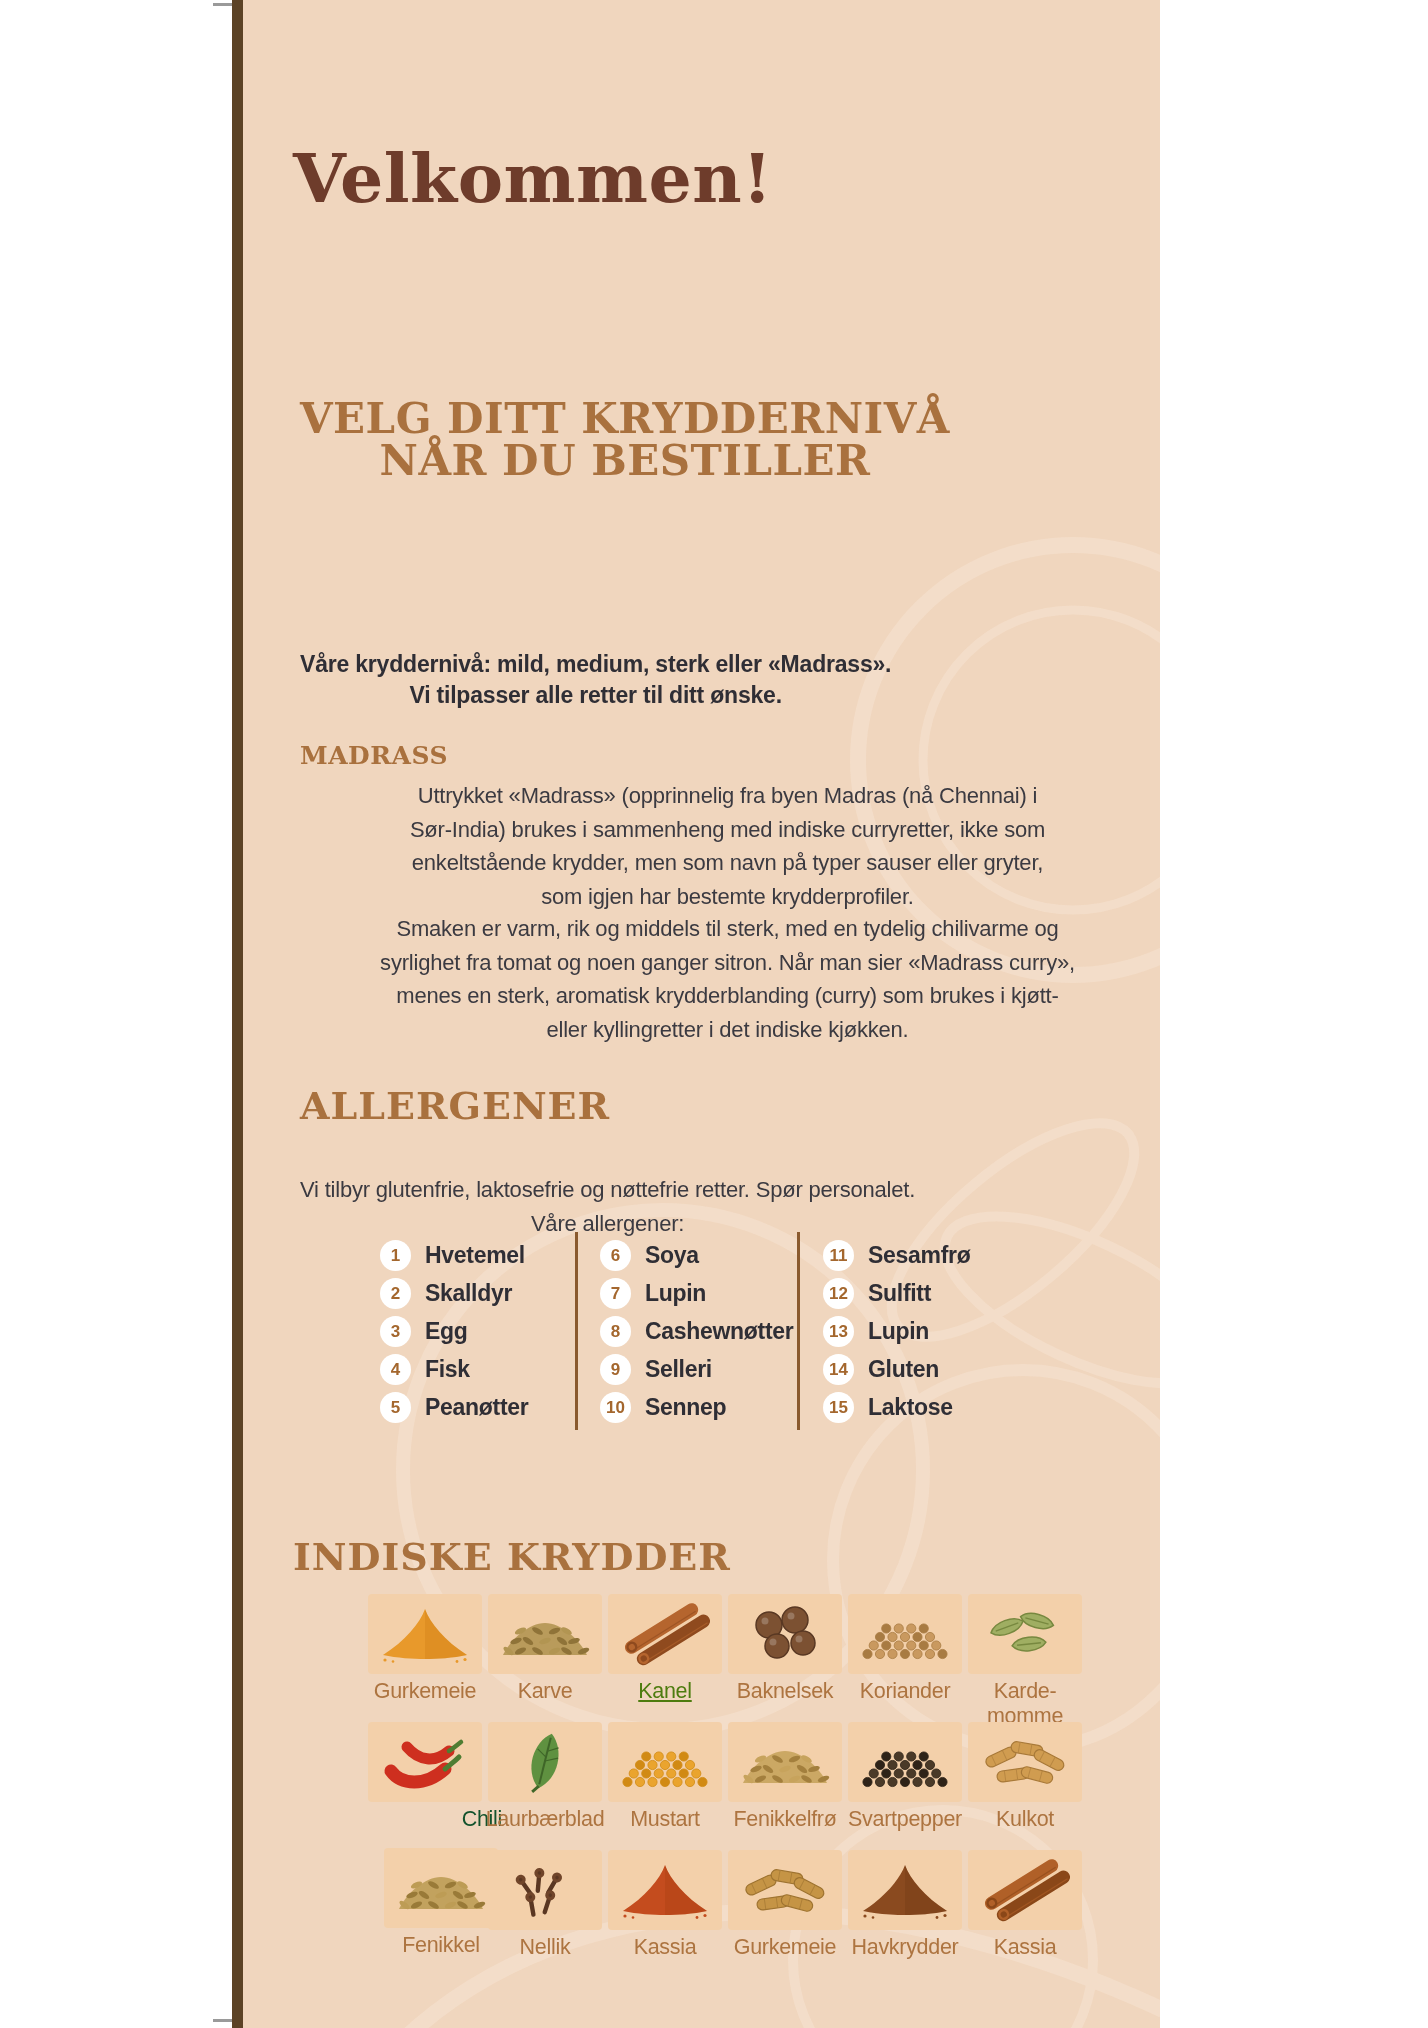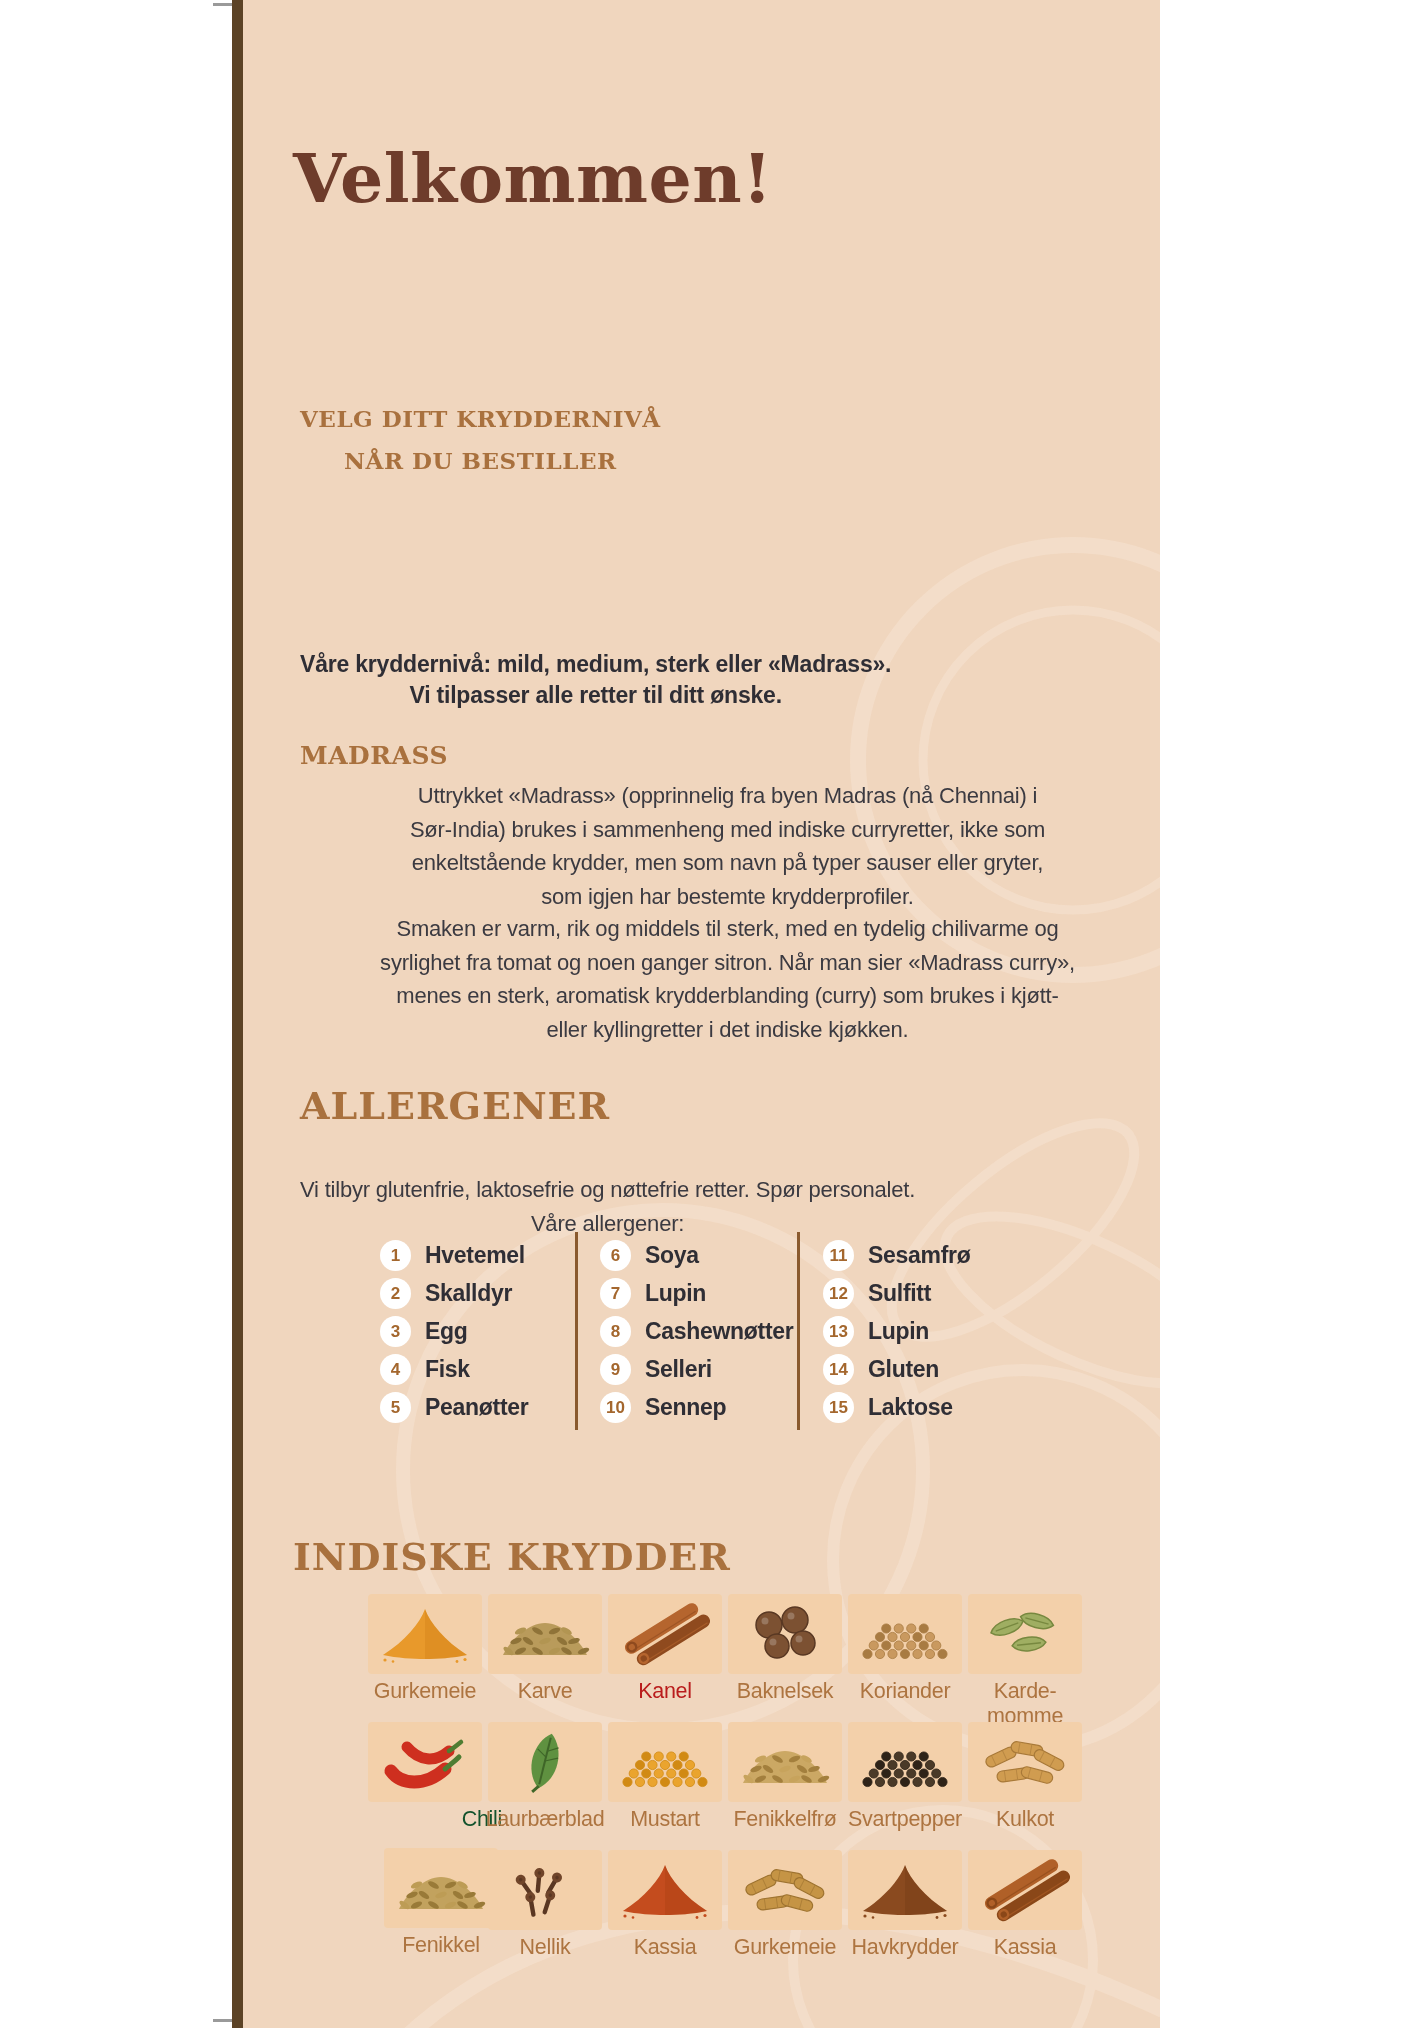--- a/index.html
+++ b/index.html
@@ -7,21 +7,21 @@
           font-family:"Liberation Sans",sans-serif;}
   .artifact{position:absolute;background:#9a9a9a;}
   .art-top{left:213px;top:3px;width:22px;height:3px;}
   .art-bottom{left:213px;top:2019px;width:25px;height:3px;}
   .stripe{position:absolute;left:232px;top:0;width:11px;height:2028px;}
   .page{position:absolute;left:243px;top:0;width:917px;height:2028px;overflow:hidden;}
   .wm{position:absolute;left:0;top:0;pointer-events:none;}
   .abs{position:absolute;text-align:center;}
   .slab{font-family:"DejaVu Serif","Liberation Serif",serif;font-weight:bold;}
   .title{left:50px;top:138px;font-size:68px;letter-spacing:0.5px;}
-  .h-velg{left:57px;top:398px;font-size:23px;line-height:42px;white-space:pre-line;letter-spacing:0.5px;}
+  .h-velg{left:57px;top:398px;font-size:42px;line-height:42px;white-space:pre-line;letter-spacing:0.5px;}
   .levels{left:101px;top:522px;display:flex;width:620px;}
   .level{width:152px;display:flex;flex-direction:column;align-items:center;}
   .dot{width:60px;height:60px;border-radius:50%;border:5px solid #201e1c;box-sizing:border-box;}
   .level-lbl{margin-top:9px;font-size:22px;}
   .note{left:57px;top:649px;font-size:23px;font-weight:bold;line-height:31px;white-space:pre-line;letter-spacing:-0.2px;}
   .madrass-h{left:57px;top:741px;font-size:25px;letter-spacing:0.5px;}
   .para{left:57px;width:855px;font-size:22px;line-height:33.5px;white-space:pre-line;letter-spacing:-0.2px;}
   .p1{top:779px;} .p2{top:912px;}
   .allerg-h{left:57px;top:1083px;font-size:38px;letter-spacing:1px;}
   .allerg-intro{left:57px;top:1173px;font-size:22px;line-height:34px;white-space:pre-line;letter-spacing:-0.2px;}
@@ -201,21 +201,21 @@
               <g transform="rotate(-32 48 33)">
       <rect x="6" y="20" width="84" height="13" rx="6.5" fill="#b5652e"></rect>
       <line x1="12" y1="30" x2="86" y2="30" stroke="#8f4a1e" stroke-width="1.3" opacity="0.6"></line>
       <circle cx="13" cy="26.5" r="4.3" fill="none" stroke="#8f4a1e" stroke-width="2.4"></circle>
       <rect x="10" y="36" width="84" height="13" rx="6.5" fill="#8f4a1e"></rect>
       <line x1="16" y1="46" x2="90" y2="46" stroke="#b5652e" stroke-width="1.3" opacity="0.6"></line>
       <circle cx="17" cy="42.5" r="4.3" fill="none" stroke="#b5652e" stroke-width="2.4"></circle>
     </g>
             </svg>
           </div>
-          <div class="spice-lbl" style="color: #b91c1c;">Kanel</div>
+          <div class="spice-lbl" style="color: #4d7c0f; text-decoration: underline;">Kanel</div>
         </div>
         <div class="spice-cell" style="left: 485px; top: 1594px;">
           <div class="tile" style="background: rgb(243, 208, 170);">
             <svg width="96" height="66" viewBox="0 0 96 66">
               <circle cx="32" cy="24" r="13" fill="#7c5132" stroke="#593823" stroke-width="1.5"></circle>
       <circle cx="28" cy="20" r="3.5" fill="#ffffff" opacity="0.22"></circle>
               <circle cx="58" cy="19" r="13" fill="#7c5132" stroke="#593823" stroke-width="1.5"></circle>
       <circle cx="54" cy="15" r="3.5" fill="#ffffff" opacity="0.22"></circle>
               <circle cx="66" cy="42" r="12" fill="#7c5132" stroke="#593823" stroke-width="1.5"></circle>
       <circle cx="62" cy="38" r="3.5" fill="#ffffff" opacity="0.22"></circle>

